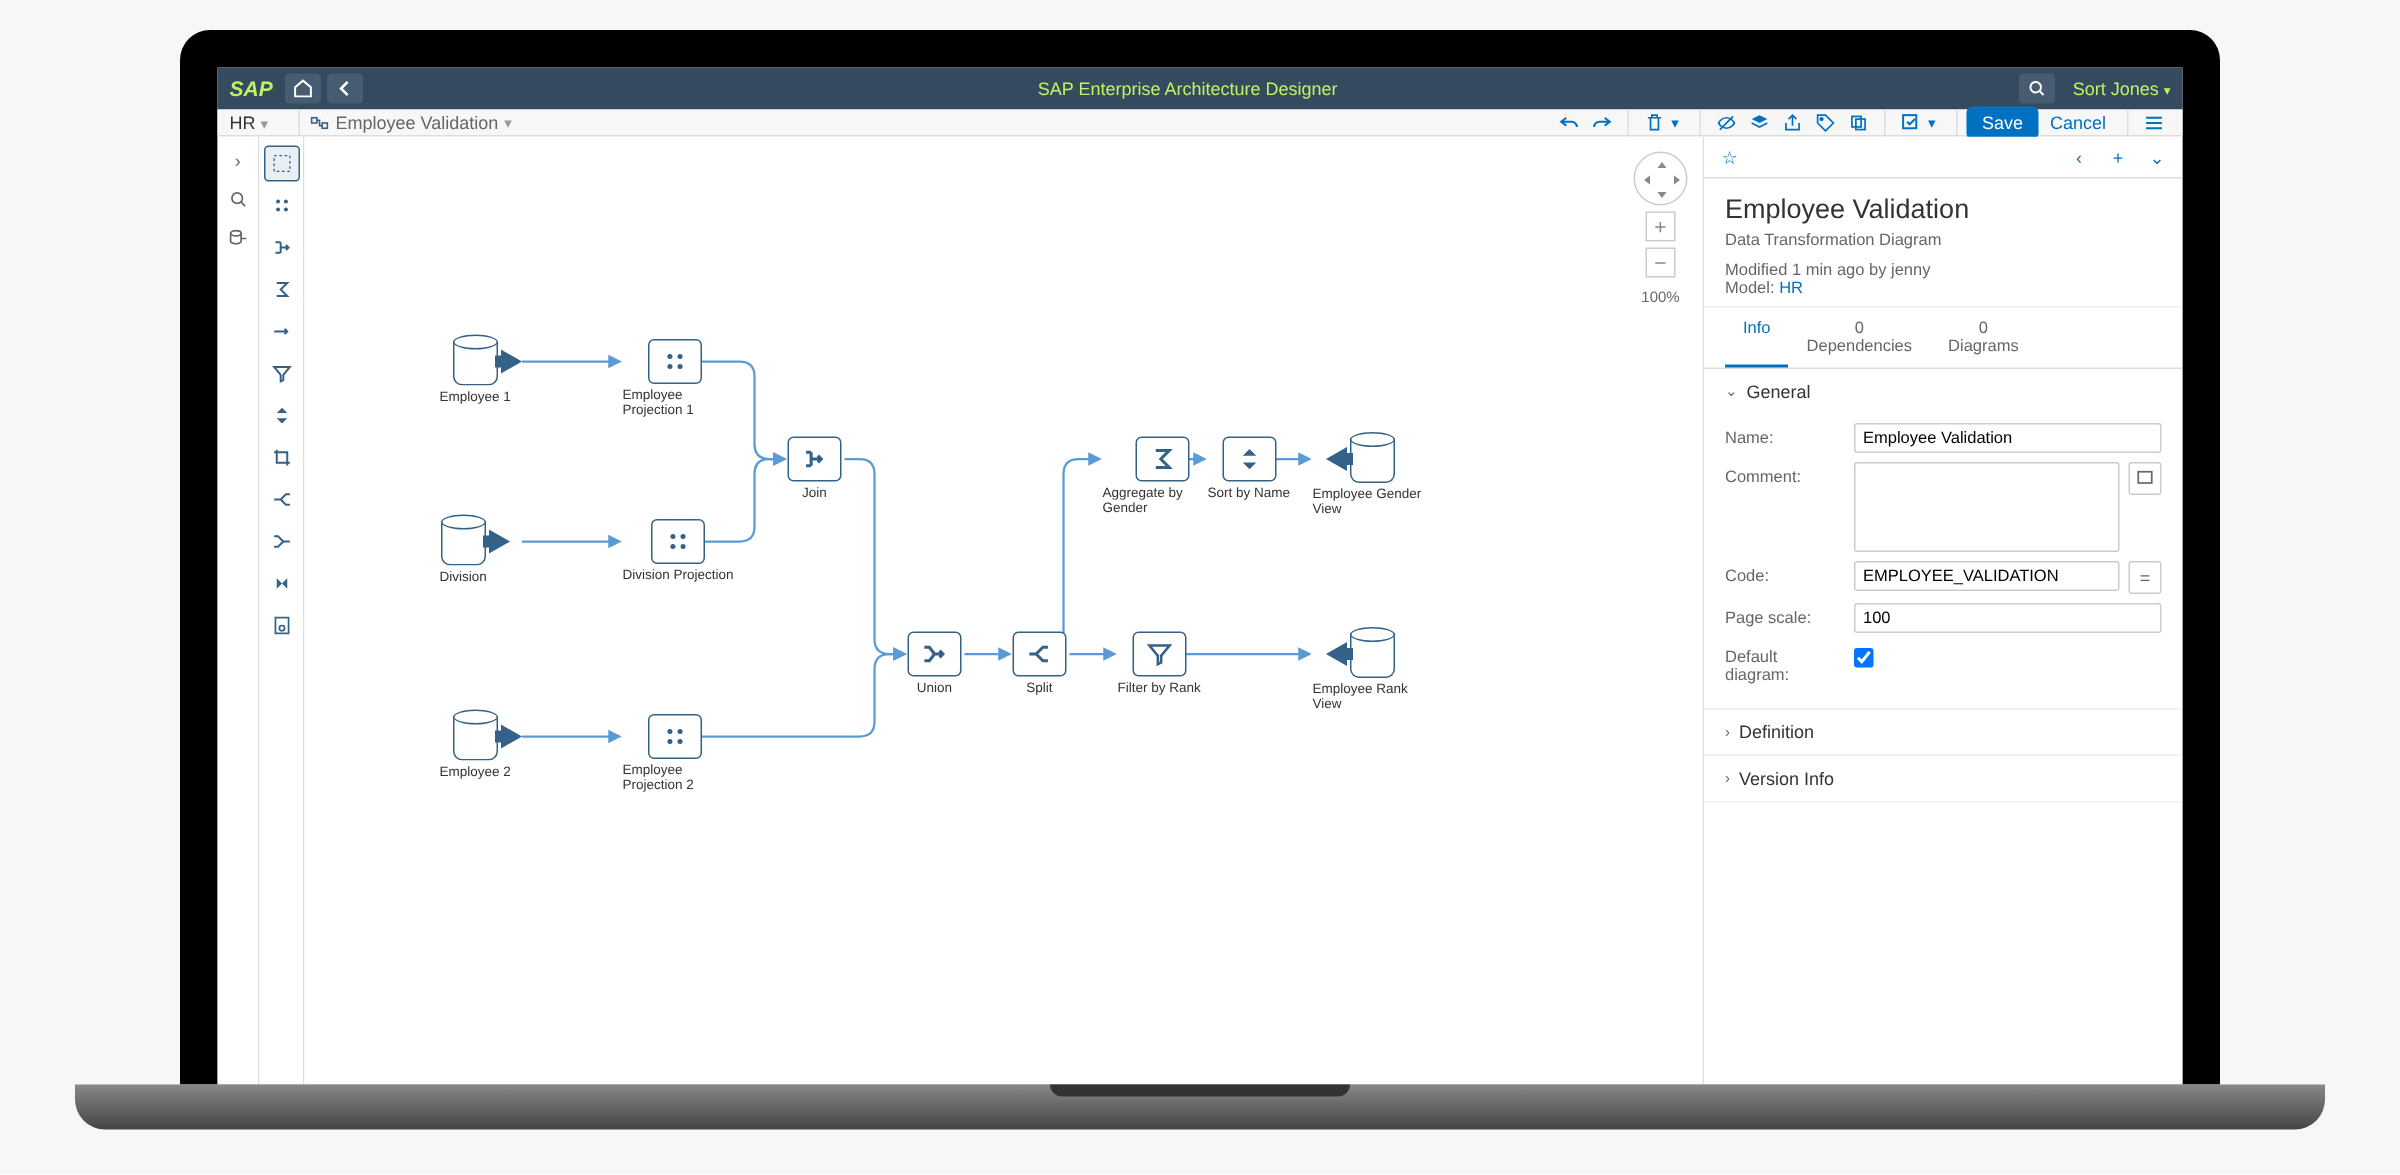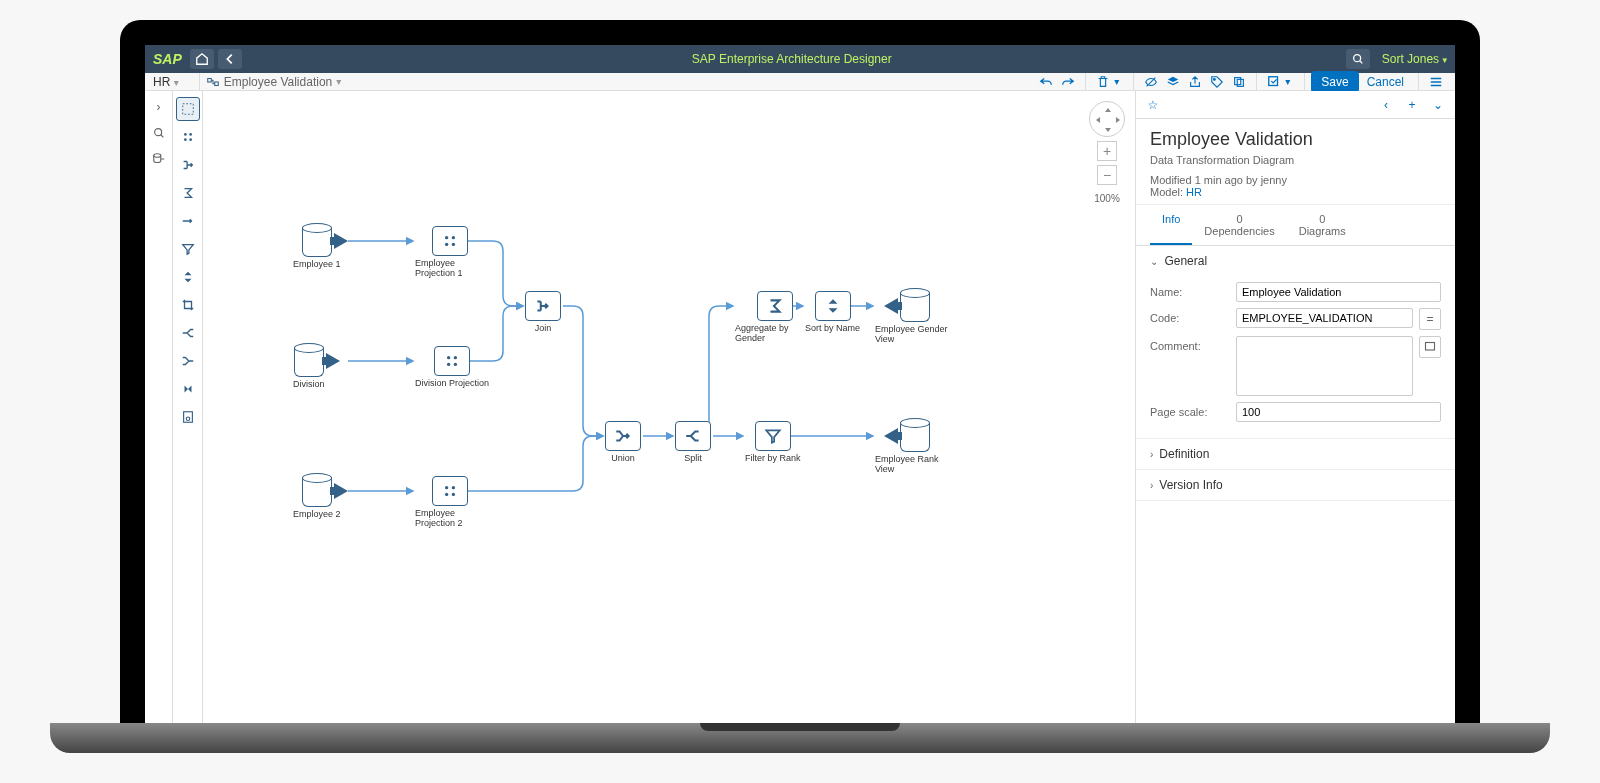--- a/index.html
+++ b/index.html
@@ -455,36 +455,40 @@
             <div class="rp-shead">
                 <span class="chv">⌄</span>
                 <span>General</span>
               </div>
             <div class="rp-body">
               <div class="rp-row">
                 <label>Name:</label>
                 <input type="text" value="Employee Validation" style="">
               </div>
               <div class="rp-row">
-                <label>Code:</label>
-                <input type="text" value="EMPLOYEE_VALIDATION" style="">
-                <div class="eqbtn">=</div>
-              </div>
-              <div class="rp-row">
                 <label>Comment:</label>
                 <textarea style=""></textarea>
                 <div class="eqbtn">
                     <svg width="12" height="12" viewBox="0 0 16 16" fill="none" stroke="#666" stroke-width="1.5">
                       <rect x="2" y="2" width="12" height="10"></rect>
                     </svg>
                   </div>
               </div>
               <div class="rp-row">
+                <label>Code:</label>
+                <input type="text" value="EMPLOYEE_VALIDATION" style="">
+                <div class="eqbtn">=</div>
+              </div>
+              <div class="rp-row">
                 <label>Page scale:</label>
                 <input type="text" value="100" style="">
+              </div>
+              <div class="rp-row">
+                <label>Default diagram:</label>
+                <input type="checkbox" checked="" style="">
               </div>
             </div>
           </div>
           <div class="rp-section">
             <div class="rp-shead">
                 <span class="chv">›</span>
                 <span>Definition</span>
               </div>
           </div>
           <div class="rp-section">

